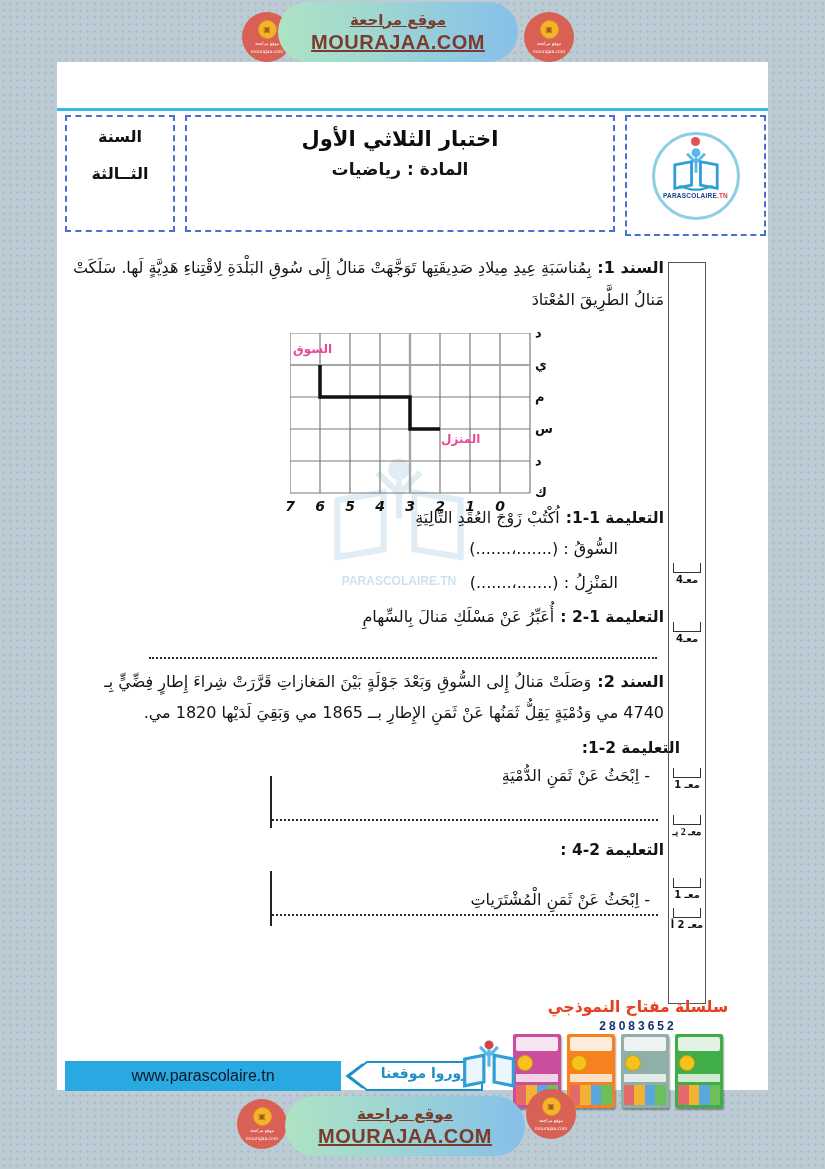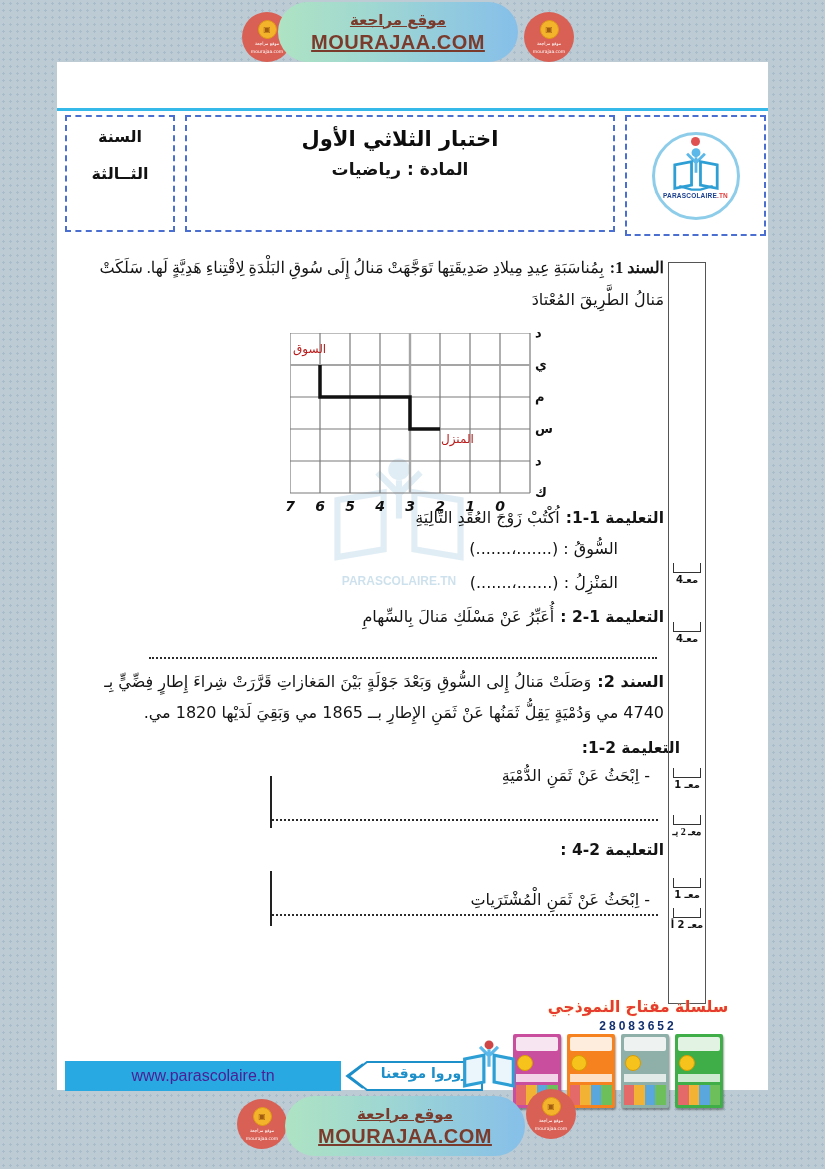--- a/index.html
+++ b/index.html
@@ -42,21 +42,21 @@
   
   .rtl{direction:rtl;text-align:right;white-space:nowrap;color:#141414;}
   .bodytxt{font-size:16px;}
   .seclabel{font-weight:bold;font-size:16px;margin-left:6px;}
   .insttitle{font-weight:bold;font-size:15.5px;margin-left:6px;}
   .dotline{border-bottom:2px dotted #2b2b2b;height:2px;}
   .vbar{width:2px;background:#222;}
   
   .gridlabel{position:absolute;font-weight:bold;font-size:13px;color:#111;}
   .colnum{position:absolute;font-weight:bold;font-style:italic;font-size:14px;color:#111;width:14px;text-align:center;}
-  .place{position:absolute;font-weight:normal;font-size:12px;color:#b91c1c;}
+  .place{position:absolute;font-weight:bold;font-size:12px;color:#ec4899;}
   
   .scorecol{position:absolute;left:611px;top:200px;width:38px;height:742px;
     border:1.3px solid #555;box-sizing:border-box;background:transparent;}
   .bracket{position:absolute;width:26px;height:9px;border-left:1.5px solid #333;
     border-right:1.5px solid #333;border-bottom:1.5px solid #333;}
   .mlabel{position:absolute;width:38px;text-align:center;font-size:10px;font-weight:bold;
     direction:rtl;color:#111;}
   
   .watermark{position:absolute;left:262px;top:392px;width:160px;height:210px;opacity:.3;pointer-events:none;}
   .wmtext{position:absolute;left:0;top:120px;width:160px;text-align:center;color:#5d9fc4;
@@ -69,21 +69,21 @@
   .books{position:absolute;left:456px;top:972px;display:flex;gap:6px;}
   .book{width:48px;height:74px;border-radius:2px;position:relative;box-shadow:1px 2px 2px rgba(0,0,0,.35);}
   .book .hd{position:absolute;left:3px;top:3px;right:3px;height:14px;background:rgba(255,255,255,.85);border-radius:2px;}
   .book .six{position:absolute;left:4px;top:21px;width:14px;height:14px;border-radius:50%;
     background:#f6c21c;border:1px solid #d99d00;}
   .book .band{position:absolute;left:3px;top:40px;right:3px;height:8px;background:rgba(255,255,255,.75);}
   .book .img{position:absolute;left:3px;bottom:3px;right:3px;height:20px;background:rgba(255,255,255,.9);
     background-image:linear-gradient(90deg,#e46a6a 0 25%,#f2b233 0 50%,#5aa7dd 0 75%,#6cbf5a 0 100%);}
   .book1{background:#c94f9e;} .book2{background:#f5821f;} .book3{background:#8fb0a9;} .book4{background:#3fae49;}
   .urlbar{position:absolute;left:8px;top:999px;width:276px;height:30px;background:#29a9e1;
-    display:flex;align-items:center;justify-content:center;color:#4c1d95;font-size:16px;
+    display:flex;align-items:center;justify-content:center;color:#0f172a;font-size:16px;
     font-family:"Liberation Sans",sans-serif;}
   .ribbonwrap{position:absolute;left:286px;top:999px;width:140px;height:30px;}
   .ribbontext{position:absolute;left:28px;top:4px;width:108px;text-align:center;color:#1d8fc9;
     font-weight:bold;font-size:14px;direction:rtl;}
   .footlogo{position:absolute;left:400px;top:972px;width:64px;height:64px;}
 </style>
 </head>
 <body>
 
 <div class="canvas">
@@ -134,21 +134,21 @@
     <div class="watermark">
       <svg width="160" height="120" viewBox="0 0 100 78">
         <circle cx="50" cy="10" r="7" fill="#9cc6de"></circle>
         <path d="M50 17 L50 42 M50 26 L36 12 M50 26 L64 12" stroke="#9cc6de" stroke-width="4" fill="none"></path>
         <path d="M10 30 L40 25 L40 62 L10 67 Z" fill="none" stroke="#9cc6de" stroke-width="4"></path>
         <path d="M90 30 L60 25 L60 62 L90 67 Z" fill="none" stroke="#9cc6de" stroke-width="4"></path>
       </svg>
       <div class="wmtext">PARASCOLAIRE.TN</div>
     </div>
 
-    <div class="abs rtl bodytxt" style="right:104px;top:196px;font-family:Liberation Serif, serif;">
+    <div class="abs rtl bodytxt" style="right:104px;top:196px;">
       <span class="seclabel">السند 1:</span><span>بِمُناسَبَةِ عِيدِ مِيلادِ صَدِيقَتِها تَوَجَّهَتْ مَنالُ إِلَى سُوقِ البَلْدَةِ لِاقْتِناءِ هَدِيَّةٍ لَها. سَلَكَتْ</span>
     </div>
     <div class="abs rtl bodytxt" style="right:104px;top:228px;">مَنالُ الطَّرِيقَ المُعْتادَ</div>
 
     <svg class="abs" style="left:233px;top:271px;" width="241" height="161" viewBox="0 0 241 161">
       <g stroke="#7a7a7a" stroke-width="1.2">
         <line x1="0" y1="0" x2="0" y2="160"></line>
           <line x1="30" y1="0" x2="30" y2="160"></line>
         <line x1="60" y1="0" x2="60" y2="160"></line>
           <line x1="90" y1="0" x2="90" y2="160"></line>

